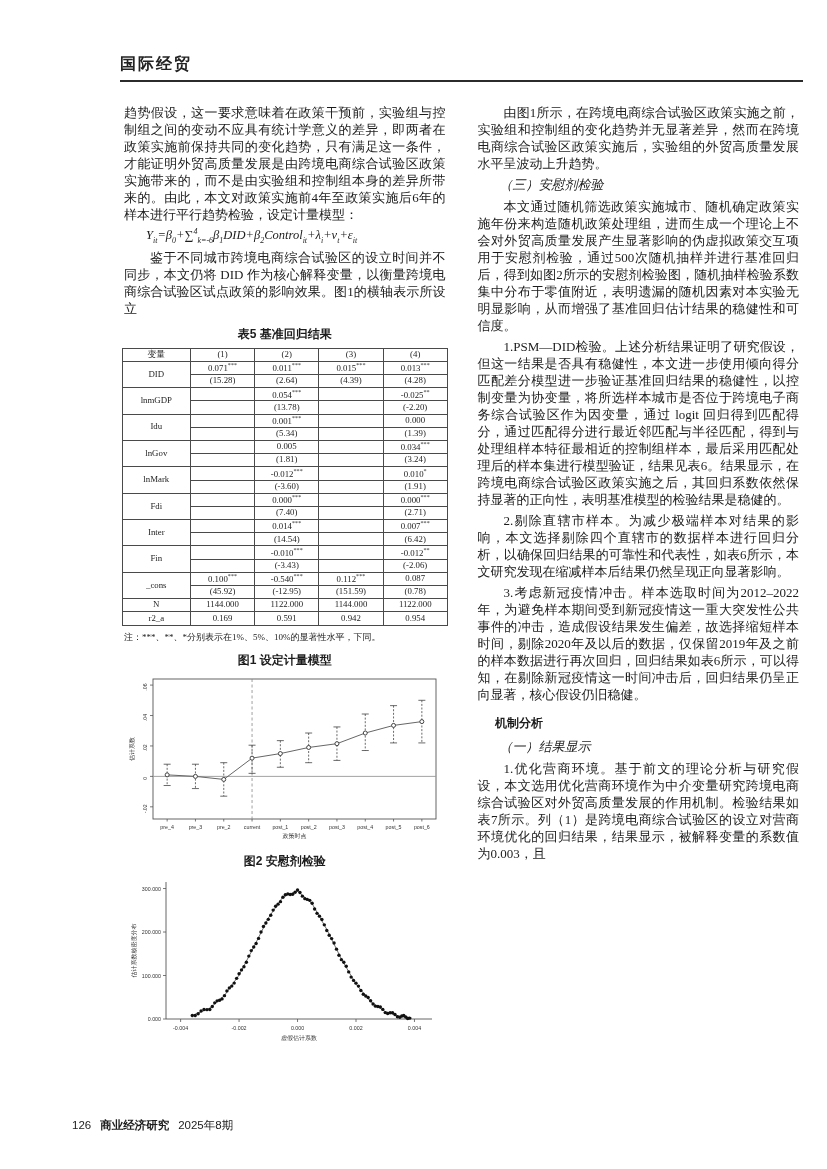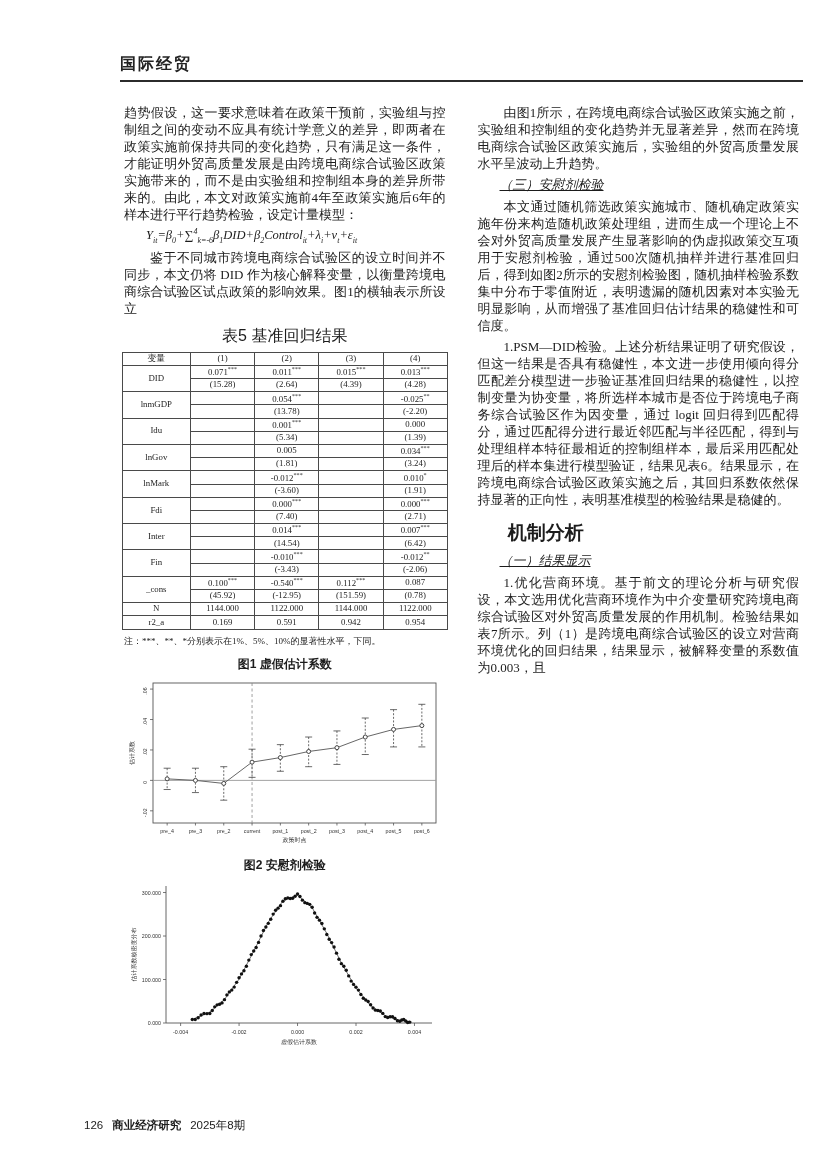--- a/index.html
+++ b/index.html
@@ -9,35 +9,35 @@
   .section-title{font-family:"Liberation Sans","DejaVu Sans",sans-serif;font-weight:bold;
         font-size:16px;letter-spacing:2px;color:#222;}
   .header-rule{border-bottom:2px solid #2b2b2b;margin-top:5px;}
   .columns{display:flex;gap:24px;padding:18px 72px 0 72px;}
   .col{flex:1;min-width:0;}
   p.body{font-size:13px;line-height:17px;text-align:justify;margin:4px;text-indent:2em;}
   p.body.no-indent{text-indent:0;}
   .formula{font-style:italic;font-size:12.5px;margin:3px 0 3px 26px;white-space:nowrap;}
   .formula sub{font-size:8px;}
   .formula sup{font-size:8px;font-style:italic;}
-  .table-title{font-family:"Liberation Sans","DejaVu Sans",sans-serif;font-weight:normal;
-        font-size:16px;text-align:center;margin:9px 0 5px 0;}
+  .table-title{font-family:"Liberation Sans","DejaVu Sans",sans-serif;font-weight:bold;
+        font-size:12px;text-align:center;margin:9px 0 5px 0;}
   .fig-title{font-family:"Liberation Sans","DejaVu Sans",sans-serif;font-weight:bold;
         font-size:12px;text-align:center;margin:8px 0 4px 0;}
   table.reg{border-collapse:collapse;margin:0 auto;width:99%;font-size:8.8px;table-layout:fixed;}
   table.reg td{border:0.8px solid #4a4a4a;text-align:center;padding:0 2px;height:12.2px;line-height:1.1;}
   table.reg td.varcell{font-family:"Liberation Serif","DejaVu Serif",serif;margin-top:32px;}
   table.reg col.c0{width:21%;}
   table.reg sup{font-size:6.2px;}
   .table-note{font-size:9px;margin:5px 0 0 4px;color:#222;}
   svg.fig{display:block;margin:2px auto 0 auto;}
-  .h-italic{font-style:italic;font-size:13px;margin:3px 0;padding-left:2em;text-decoration:underline;}
+  .h-italic{font-style:italic;font-size:13px;margin:3px 0;padding-left:2em;}
   .h-bold{font-family:Liberation Mono, monospace;font-weight:bold;
-        font-size:19px;margin:12px 0 6px 0;padding-left:1.8em;}
-  footer{position:absolute;left:84px;bottom:36px;font-family:"Liberation Sans","DejaVu Sans",sans-serif;
+        font-size:12px;margin:12px 0 6px 0;padding-left:1.8em;}
+  footer{position:absolute;left:72px;bottom:36px;font-family:"Liberation Sans","DejaVu Sans",sans-serif;
         font-size:11.5px;color:#1c1c1c;display:flex;align-items:baseline;gap:9px;}
   footer .journal{font-weight:bold;}
 </style>
 </head>
 <body>
 
 <div class="page">
   <header>
     <div class="section-title">国际经贸</div>
     <div class="header-rule"></div>
@@ -194,21 +194,21 @@
               <td class="varcell">r2_a</td>
               <td>0.169</td>
               <td>0.591</td>
               <td>0.942</td>
               <td>0.954</td>
             </tr>
           </tbody>
       </table>
       <div class="table-note">注：***、**、*分别表示在1%、5%、10%的显著性水平，下同。</div>
 
-      <div class="fig-title">图1 虚假估计系数</div>
+      <div class="fig-title">图1 设定计量模型</div>
       <svg class="fig" id="fig1" width="318" height="172" viewBox="0 0 318 172">
           <rect x="27" y="6" width="283" height="140" fill="none" stroke="#555" stroke-width="0.9"></rect>
           <line x1="27" y1="103.39130434782608" x2="310" y2="103.39130434782608" stroke="#999" stroke-width="0.9"></line>
           <line x1="126.05" y1="6" x2="126.05" y2="146" stroke="#888" stroke-width="0.8" stroke-dasharray="3,2.5"></line>
           <line x1="24" y1="133.82608695652175" x2="27" y2="133.82608695652175" stroke="#555" stroke-width="0.8"></line>
           <text x="21" y="135.82608695652175" font-size="5.2" fill="#333" text-anchor="middle" transform="rotate(-90 21 135.82608695652175)" font-family="Liberation Sans, sans-serif">-.02</text>
           <line x1="24" y1="103.39130434782608" x2="27" y2="103.39130434782608" stroke="#555" stroke-width="0.8"></line>
           <text x="21" y="105.39130434782608" font-size="5.2" fill="#333" text-anchor="middle" transform="rotate(-90 21 105.39130434782608)" font-family="Liberation Sans, sans-serif">0</text>
           <line x1="24" y1="72.95652173913042" x2="27" y2="72.95652173913042" stroke="#555" stroke-width="0.8"></line>
           <text x="21" y="74.95652173913042" font-size="5.2" fill="#333" text-anchor="middle" transform="rotate(-90 21 74.95652173913042)" font-family="Liberation Sans, sans-serif">.02</text>
@@ -397,20 +397,22 @@
           <text x="173" y="166" font-size="6" fill="#333" text-anchor="middle">虚假估计系数</text>
           <text x="10" y="76.5" font-size="6" fill="#333" text-anchor="middle" transform="rotate(-90 10 76.5)">估计系数核密度分布</text>
         </svg>
     </div>
 
     <div class="col" id="right-blocks">
         <p class="body">由图1所示，在跨境电商综合试验区政策实施之前，实验组和控制组的变化趋势并无显著差异，然而在跨境电商综合试验区政策实施后，实验组的外贸高质量发展水平呈波动上升趋势。</p>
         <div class="h-italic">（三）安慰剂检验</div>
         <p class="body">本文通过随机筛选政策实施城市、随机确定政策实施年份来构造随机政策处理组，进而生成一个理论上不会对外贸高质量发展产生显著影响的伪虚拟政策交互项用于安慰剂检验，通过500次随机抽样并进行基准回归后，得到如图2所示的安慰剂检验图，随机抽样检验系数集中分布于零值附近，表明遗漏的随机因素对本实验无明显影响，从而增强了基准回归估计结果的稳健性和可信度。</p>
         <p class="body">1.PSM—DID检验。上述分析结果证明了研究假设，但这一结果是否具有稳健性，本文进一步使用倾向得分匹配差分模型进一步验证基准回归结果的稳健性，以控制变量为协变量，将所选样本城市是否位于跨境电子商务综合试验区作为因变量，通过 logit 回归得到匹配得分，通过匹配得分进行最近邻匹配与半径匹配，得到与处理组样本特征最相近的控制组样本，最后采用匹配处理后的样本集进行模型验证，结果见表6。结果显示，在跨境电商综合试验区政策实施之后，其回归系数依然保持显著的正向性，表明基准模型的检验结果是稳健的。</p>
+        <p class="body">2.剔除直辖市样本。为减少极端样本对结果的影响，本文选择剔除四个直辖市的数据样本进行回归分析，以确保回归结果的可靠性和代表性，如表6所示，本文研究发现在缩减样本后结果仍然呈现正向显著影响。</p>
+        <p class="body">3.考虑新冠疫情冲击。样本选取时间为2012–2022年，为避免样本期间受到新冠疫情这一重大突发性公共事件的冲击，造成假设结果发生偏差，故选择缩短样本时间，剔除2020年及以后的数据，仅保留2019年及之前的样本数据进行再次回归，回归结果如表6所示，可以得知，在剔除新冠疫情这一时间冲击后，回归结果仍呈正向显著，核心假设仍旧稳健。</p>
         <div class="h-bold">机制分析</div>
         <div class="h-italic">（一）结果显示</div>
         <p class="body">1.优化营商环境。基于前文的理论分析与研究假设，本文选用优化营商环境作为中介变量研究跨境电商综合试验区对外贸高质量发展的作用机制。检验结果如表7所示。列（1）是跨境电商综合试验区的设立对营商环境优化的回归结果，结果显示，被解释变量的系数值为0.003，且</p>
       </div>
   </div>
 
   <footer>
     <span>126</span>
     <span class="journal">商业经济研究</span>
     <span>2025年8期</span>

